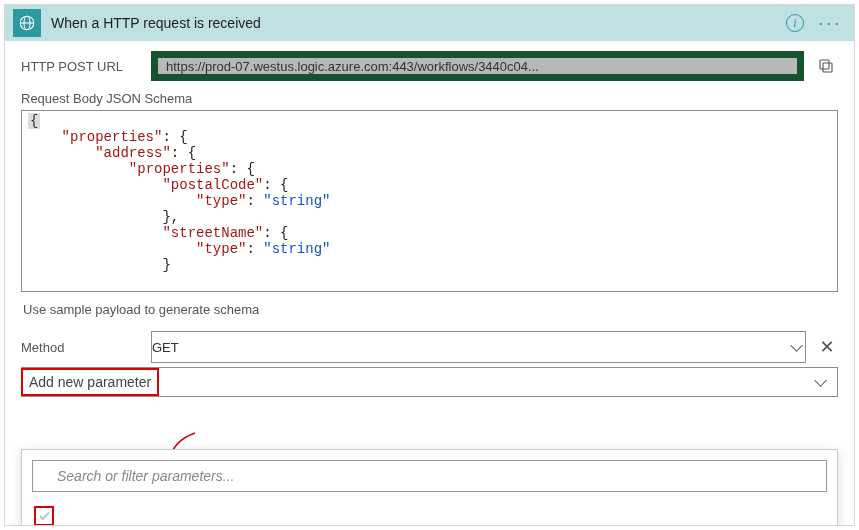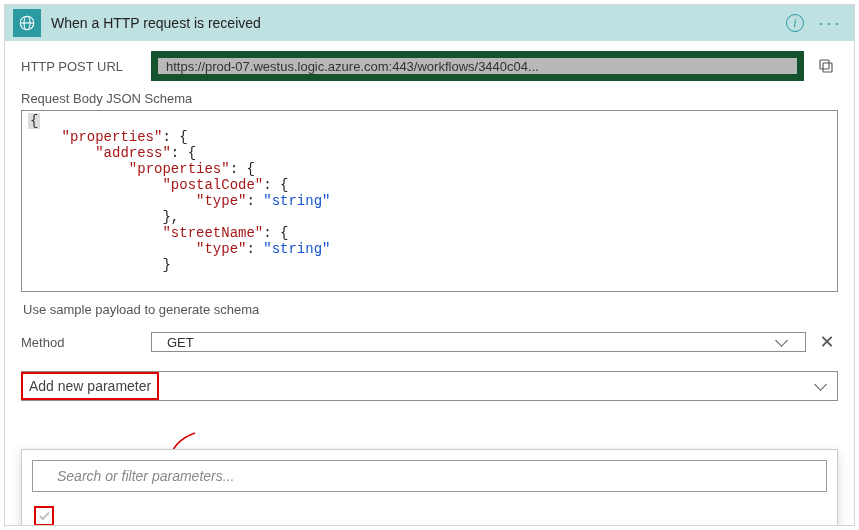--- a/index.html
+++ b/index.html
@@ -123,24 +123,24 @@
     cursor: pointer;
   }
   .method-row {
     display: flex;
     align-items: center;
     gap: 10px;
   }
   .method-select {
     flex: 1;
     border: 1px solid #8d8d8d;
-    height: 20px;
-    display: flex;
-    align-items: center;
-    padding: 0 15px;
+    height: 32px;
+    display: flex;
+    align-items: center;
+    padding: 0 0;
     cursor: pointer;
     background: #fff;
   }
   .method-select span { flex: 1; }
   .chev {
     border: solid #555;
     border-width: 0 1.5px 1.5px 0;
     display: inline-block;
     padding: 4px;
     transform: rotate(45deg);
@@ -148,21 +148,21 @@
     margin-bottom: 3px;
   }
   .x-btn {
     font-size: 18px;
     cursor: pointer;
     color: #555;
     width: 22px;
     text-align: center;
   }
   .addparam-row {
-    margin-top: 18px;
+    margin-top: 4px;
     border: 1px solid #8d8d8d;
     height: 30px;
     display: flex;
     align-items: center;
     padding-right: 8px;
     cursor: pointer;
     background: #fff;
   }
   .addparam-label {
     height: 100%;

